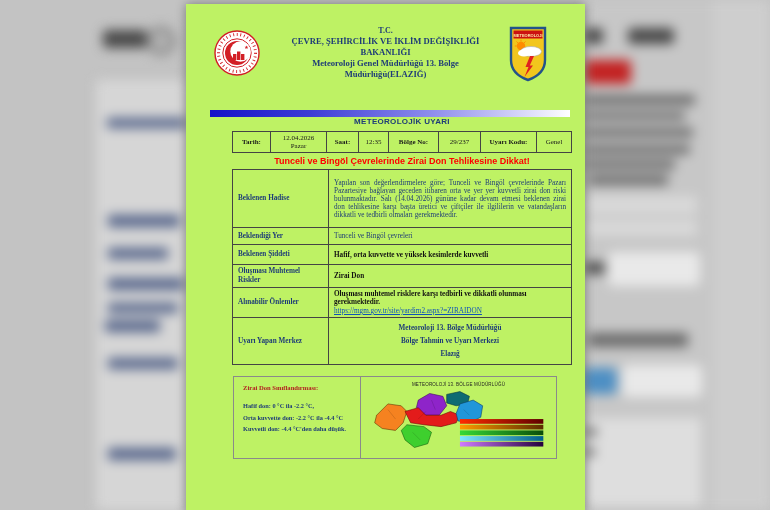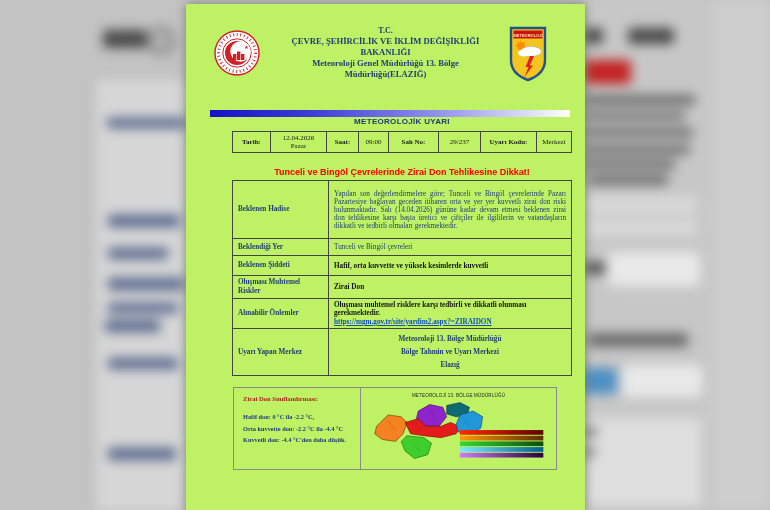--- a/index.html
+++ b/index.html
@@ -45,31 +45,31 @@
       font:bold 8px "Liberation Sans",sans-serif;letter-spacing:.3px;}
 
   table{border-collapse:collapse;}
   .info-table{width:100%;margin-top:5px;font-family:"Liberation Serif",serif;
       font-size:7px;color:#1a1a1a;table-layout:fixed;}
   .info-table td{border:1px solid var(--border-dark);text-align:center;
       vertical-align:middle;height:21px;padding:1px 2px;}
   .info-lbl{font-weight:bold;}
   .info-val{white-space:pre-line;line-height:8px;}
 
-  .headline{margin-top:14px;text-align:center;color:var(--headline-red);
+  .headline{margin-top:3px;text-align:center;color:var(--headline-red);
       font:bold 9px "Liberation Sans",sans-serif;}
 
   .details-table{width:100%;margin-top:3px;font-family:"Liberation Serif",serif;font-size:7.2px;}
   .details-table td{border:1px solid var(--border-dark);padding:2px 5px;vertical-align:middle;}
   .details-table td.lbl{width:96px;color:var(--navy);font-weight:bold;line-height:9px;}
   .val-para{color:var(--navy);text-align:justify;line-height:8px;padding:3px 5px 3px 5px;}
   .val-reg{color:var(--navy);}
   .val-bold{color:#111;font-weight:bold;}
   .val-center{text-align:center;color:var(--navy);font-weight:bold;line-height:13px;padding:5px;}
-  .cell-link{display:block;color:var(--link-blue);font-weight:bold;text-decoration:underline;margin-top:1px;}
+  .cell-link{display:block;color:var(--link-blue);font-weight:normal;text-decoration:underline;margin-top:1px;}
   .row-tall td{height:58px;}
   .row-h18 td{height:17px;}
   .row-h20 td{height:20px;}
   .row-h22 td{height:22px;}
   .row-h30 td{height:30px;}
   .row-h47 td{height:47px;}
 
   .footer-box{margin:11px 0 0 1px;width:324px;height:83px;border:1px solid #8a8a8a;display:flex;}
   .fb-left{width:127px;border-right:1px solid #8a8a8a;padding:7px 8px 0 9px;}
   .fb-title{color:var(--classification-red);font-weight:bold;font-size:6.6px;margin-bottom:9px;}
@@ -163,25 +163,25 @@
   <div class="doc-body">
     <div class="m-title">METEOROLOJİK UYARI</div>
 
     <table class="info-table">
       <tbody>
           <tr>
         <td class="info-lbl" style="width:38px;">Tarih:</td>
         <td class="info-val" style="width:56px;margin-left:7px;">12.04.2026
 Pazar</td>
         <td class="info-lbl" style="width:32px;">Saat:</td>
-        <td class="info-val" style="width:30px;">09:00</td>
-        <td class="info-lbl" style="width:50px;">Salı No:</td>
+        <td class="info-val" style="width:30px;">12:35</td>
+        <td class="info-lbl" style="width:50px;">Bölge No:</td>
         <td class="info-val" style="width:42px;">29/237</td>
         <td class="info-lbl" style="width:56px;">Uyarı Kodu:</td>
-        <td class="info-val">Merkezi</td>
+        <td class="info-val">Genel</td>
       </tr>
     </tbody>
       </table>
 
     <div class="headline">Tunceli ve Bingöl Çevrelerinde Zirai Don Tehlikesine Dikkat!</div>
 
     <table class="details-table">
       <tbody>
           <tr class="row-tall">
         <td class="lbl">Beklenen Hadise</td>

